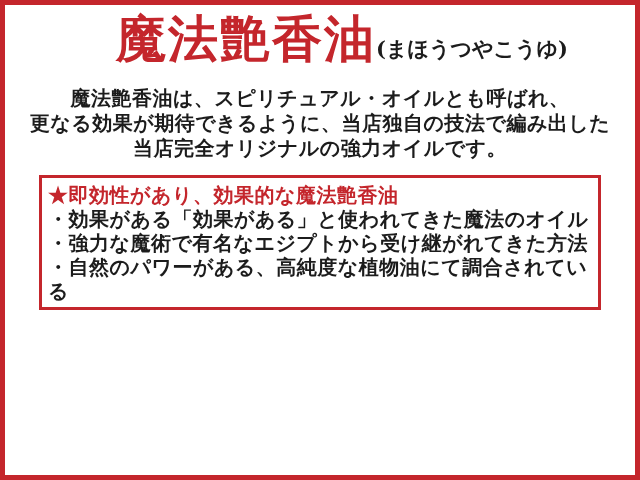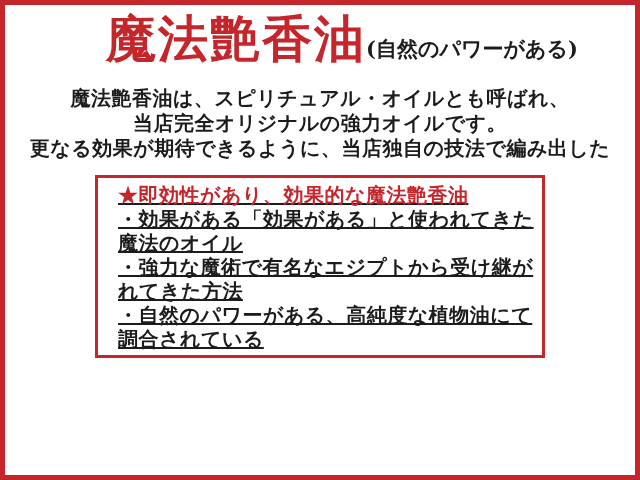--- a/index.html
+++ b/index.html
@@ -42,27 +42,26 @@
     margin-top: 18px;
     text-align: center;
     font-size: 20px;
     font-weight: bold;
     line-height: 25px;
     letter-spacing: 0.5px;
   }
   .feature-box {
     box-sizing: border-box;
     margin: 14px auto 0 auto;
-    width: 450px;
+    width: 562px;
     border: 3px solid var(--accent, #c4262c);
-    padding: 5px 6px 4px 20px;
+    padding: 5px 6px 4px 6px;
     font-size: 20px;
     line-height: 24px;
     letter-spacing: 0.5px;
-    text-decoration: underline;
   }
   .feature-heading {
     color: var(--accent, #c4262c);
     font-weight: bold;
   }
   .feature-bullet {
     font-weight: bold;
     color: var(--ink, #1c1c1c);
   }
   .usage-block {
@@ -73,27 +72,27 @@
     line-height: 25px;
     letter-spacing: 0.5px;
   }
 </style>
 </head>
 <body>
 
 <div class="page">
 
   <div class="title-row">
-    <span class="title-main">魔法艶香油</span><span class="title-furigana">(自然のパワーがある)</span>
+    <span class="title-main">魔法艶香油</span><span class="title-furigana">(まほうつやこうゆ)</span>
   </div>
 
   <div class="intro">
     <div>魔法艶香油は、スピリチュアル・オイルとも呼ばれ、</div>
+    <div>更なる効果が期待できるように、当店独自の技法で編み出した</div>
     <div>当店完全オリジナルの強力オイルです。</div>
-    <div>更なる効果が期待できるように、当店独自の技法で編み出した</div>
   </div>
 
   <div class="feature-box">
     <div class="feature-heading">★即効性があり、効果的な魔法艶香油</div>
     <div class="feature-bullet">・効果がある「効果がある」と使われてきた魔法のオイル</div>
     <div class="feature-bullet">・強力な魔術で有名なエジプトから受け継がれてきた方法</div>
     <div class="feature-bullet">・自然のパワーがある、高純度な植物油にて調合されている</div>
   </div>
 
 

